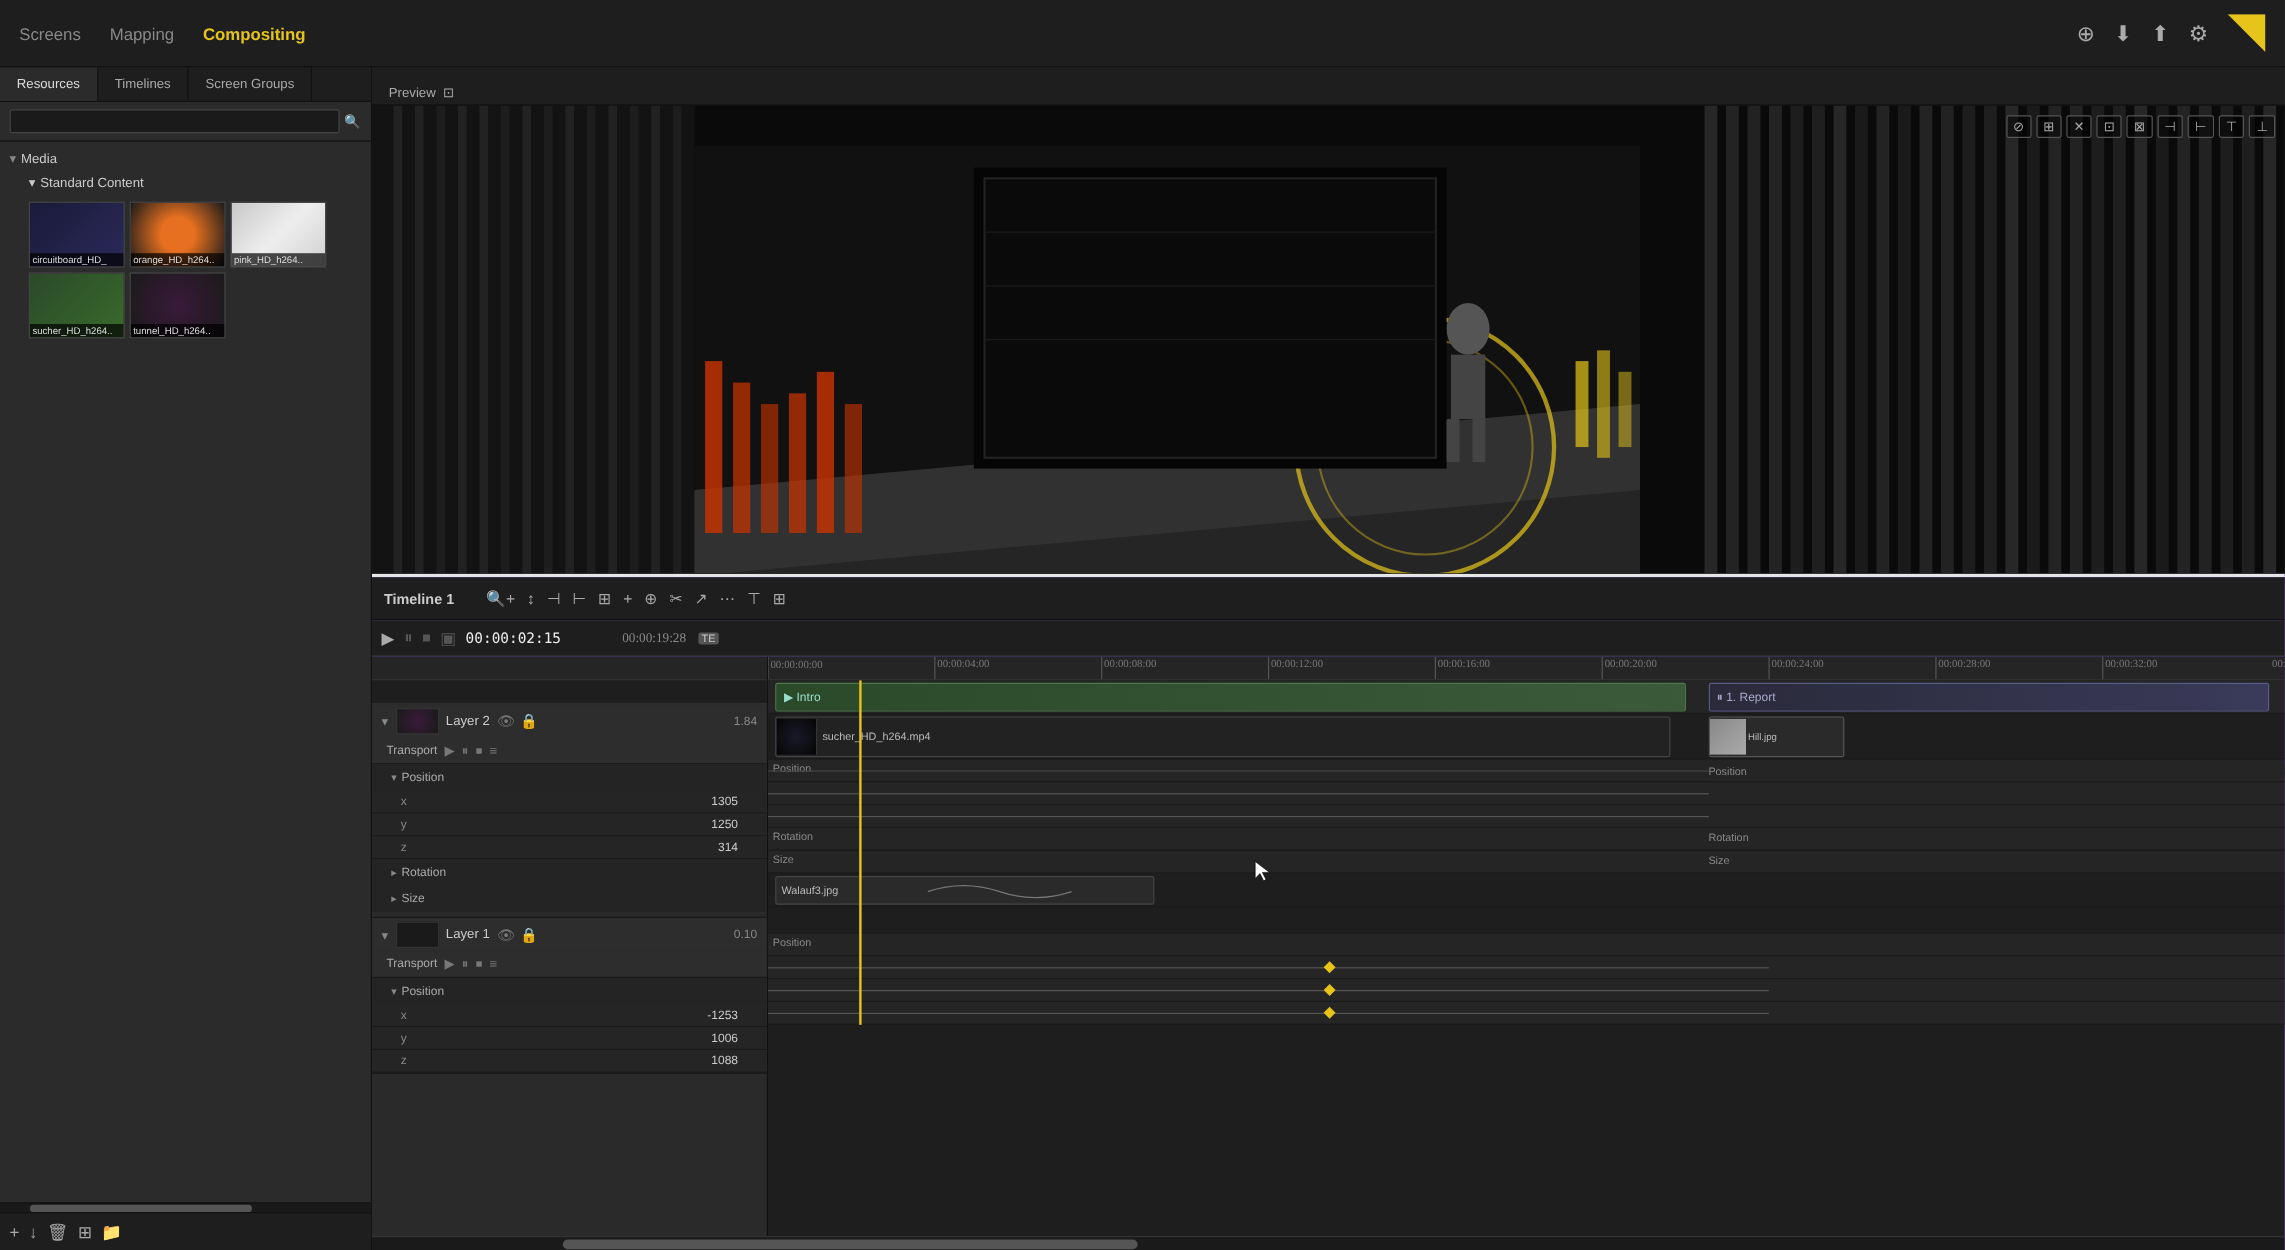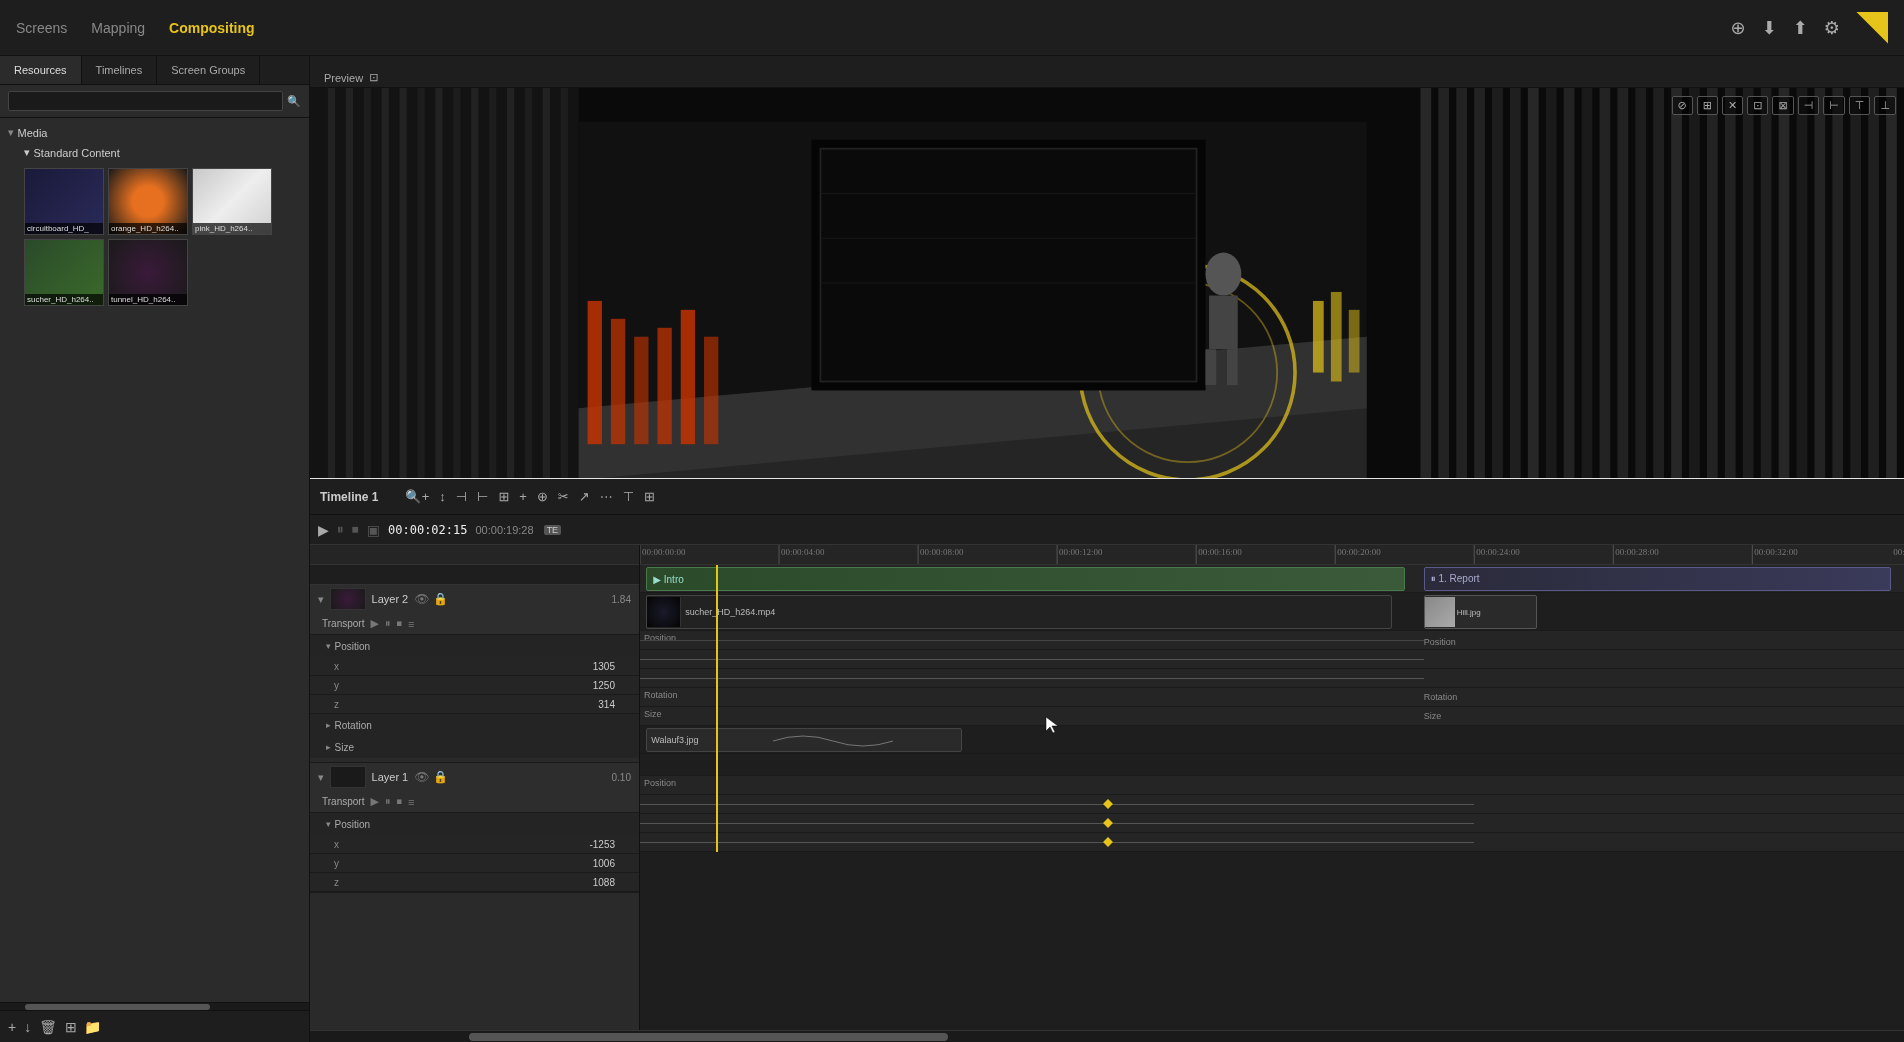--- a/index.html
+++ b/index.html
@@ -31,21 +31,21 @@
     .search-icon { color: #888; margin-left: 4px; }
 
     
     .resources-tree { flex: 1; overflow-y: auto; padding: 4px 0; }
     .tree-section { }
     .tree-header { display: flex; align-items: center; gap: 4px; padding: 4px 8px; color: #ccc; cursor: pointer; }
     .tree-header .arrow { color: #888; }
     .tree-subsection { padding-left: 16px; }
     .tree-subheader { display: flex; align-items: center; gap: 4px; padding: 3px 8px; color: #ccc; cursor: pointer; }
     .media-grid { display: flex; flex-wrap: wrap; gap: 4px; padding: 6px 8px; }
-    .media-thumb { width: 80px; height: 67px; background: #1a1a1a; border: 1px solid #444; position: relative; overflow: hidden; cursor: pointer; text-decoration: underline; }
+    .media-thumb { width: 80px; height: 55px; background: #1a1a1a; border: 1px solid #444; position: relative; overflow: hidden; cursor: pointer; text-decoration: underline; }
     .media-thumb-label { position: absolute; bottom: 0; left: 0; right: 0; background: rgba(0,0,0,0.7); font-size: 8px; padding: 1px 2px; color: #ddd; }
     .thumb-bg-circuit { background: linear-gradient(135deg, #1a1a3a 0%, #2a2a5a 100%); }
     .thumb-bg-orange { background: radial-gradient(circle, #e67020 30%, #1a1a1a 100%); }
     .thumb-bg-pink { background: linear-gradient(135deg, #ddd 0%, #eee 100%); }
     .thumb-bg-green { background: linear-gradient(135deg, #1a3a1a 0%, #2a6a2a 100%); }
     .thumb-bg-dark { background: radial-gradient(circle, #3a1a1a 0%, #1a1a1a 100%); }
 
     
     .resources-tree::-webkit-scrollbar { width: 6px; }
     .resources-tree::-webkit-scrollbar-track { background: #1a1a1a; }
@@ -56,31 +56,31 @@
     .toolbar-btn { color: #aaa; cursor: pointer; font-size: 14px; }
 
     
     .right-content { flex: 1; display: flex; flex-direction: column; }
 
     
     .preview-area { height: 390px; background: #111; position: relative; overflow: hidden; }
     .preview-btn { background: rgba(0,0,0,0.5); border: 1px solid #555; color: #aaa; padding: 2px 5px; cursor: pointer; font-size: 11px; border-radius: 2px; }
 
     
-    .timeline-section { flex: 1; background: #8b5cf6; display: flex; flex-direction: column; border-top: 1px solid #e5e5e5; }
+    .timeline-section { flex: 1; background: #8b5cf6; display: flex; flex-direction: column; border-top: 3px solid #e5e5e5; }
     .timeline-header { height: 36px; background: #1e1e1e; border-bottom: 1px solid #111; display: flex; align-items: center; padding: 0 10px; gap: 8px; }
     .timeline-title { color: #ccc; font-size: 12px; font-weight: bold; }
     .timeline-toolbar { display: flex; align-items: center; gap: 4px; margin-left: 16px; }
     .tl-btn { color: #aaa; cursor: pointer; font-size: 13px; background: none; border: none; padding: 2px 3px; }
 
     
     .timeline-controls { height: 30px; background: #1e1e1e; border-bottom: 1px solid #333; display: flex; align-items: center; padding: 0 8px; gap: 8px; }
     .play-btn { color: #aaa; cursor: pointer; font-size: 14px; }
     .timecode { color: #eee; font-family: monospace; font-size: 12px; }
-    .timecode-total { color: #888; font-family: Liberation Sans, sans-serif; font-size: 11px; }
+    .timecode-total { color: #888; font-family: Liberation Serif, serif; font-size: 11px; margin-left: 43px; }
     .te-badge { background: #555; color: #ccc; font-size: 9px; padding: 0 3px; border-radius: 2px; margin-left: 2px; }
 
     
     .timeline-content { flex: 1; display: flex; overflow: hidden; }
     .timeline-left { width: 330px; min-width: 330px; background: #2a2a2a; border-right: 1px solid #111; overflow-y: auto; }
     .timeline-right { flex: 1; position: relative; overflow: hidden; background: #1e1e1e; }
 
     
     .ruler { height: 20px; background: #252525; border-bottom: 1px solid #333; position: relative; display: flex; align-items: center; font-family: Liberation Serif, serif; }
     .ruler-label { font-size: 9px; color: #777; padding-left: 2px; padding-top: 2px; white-space: nowrap; }

